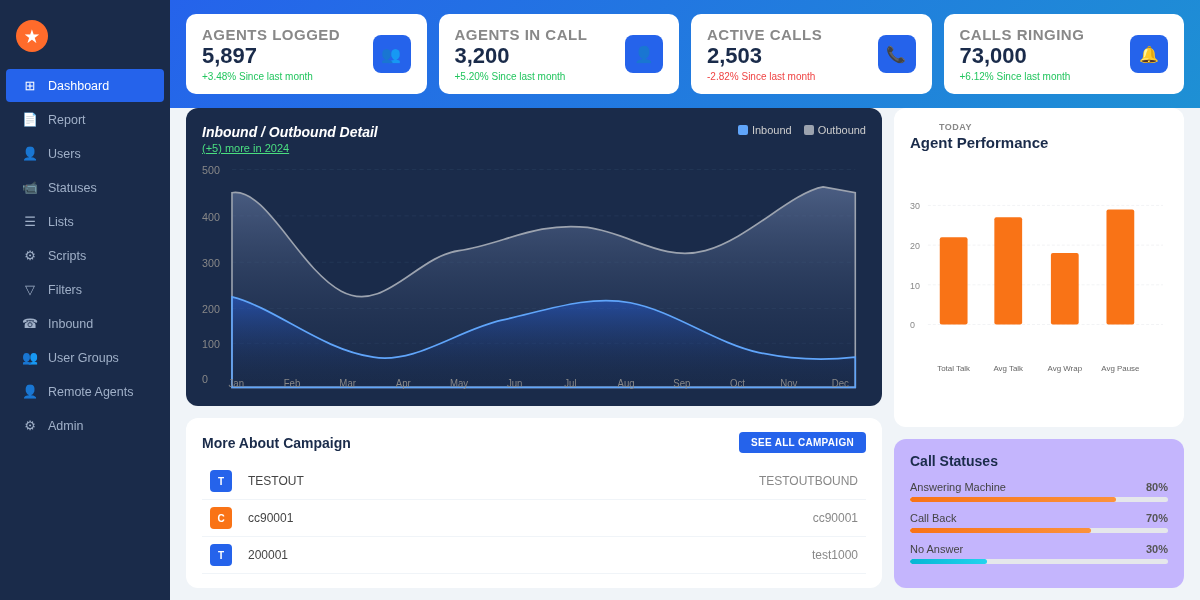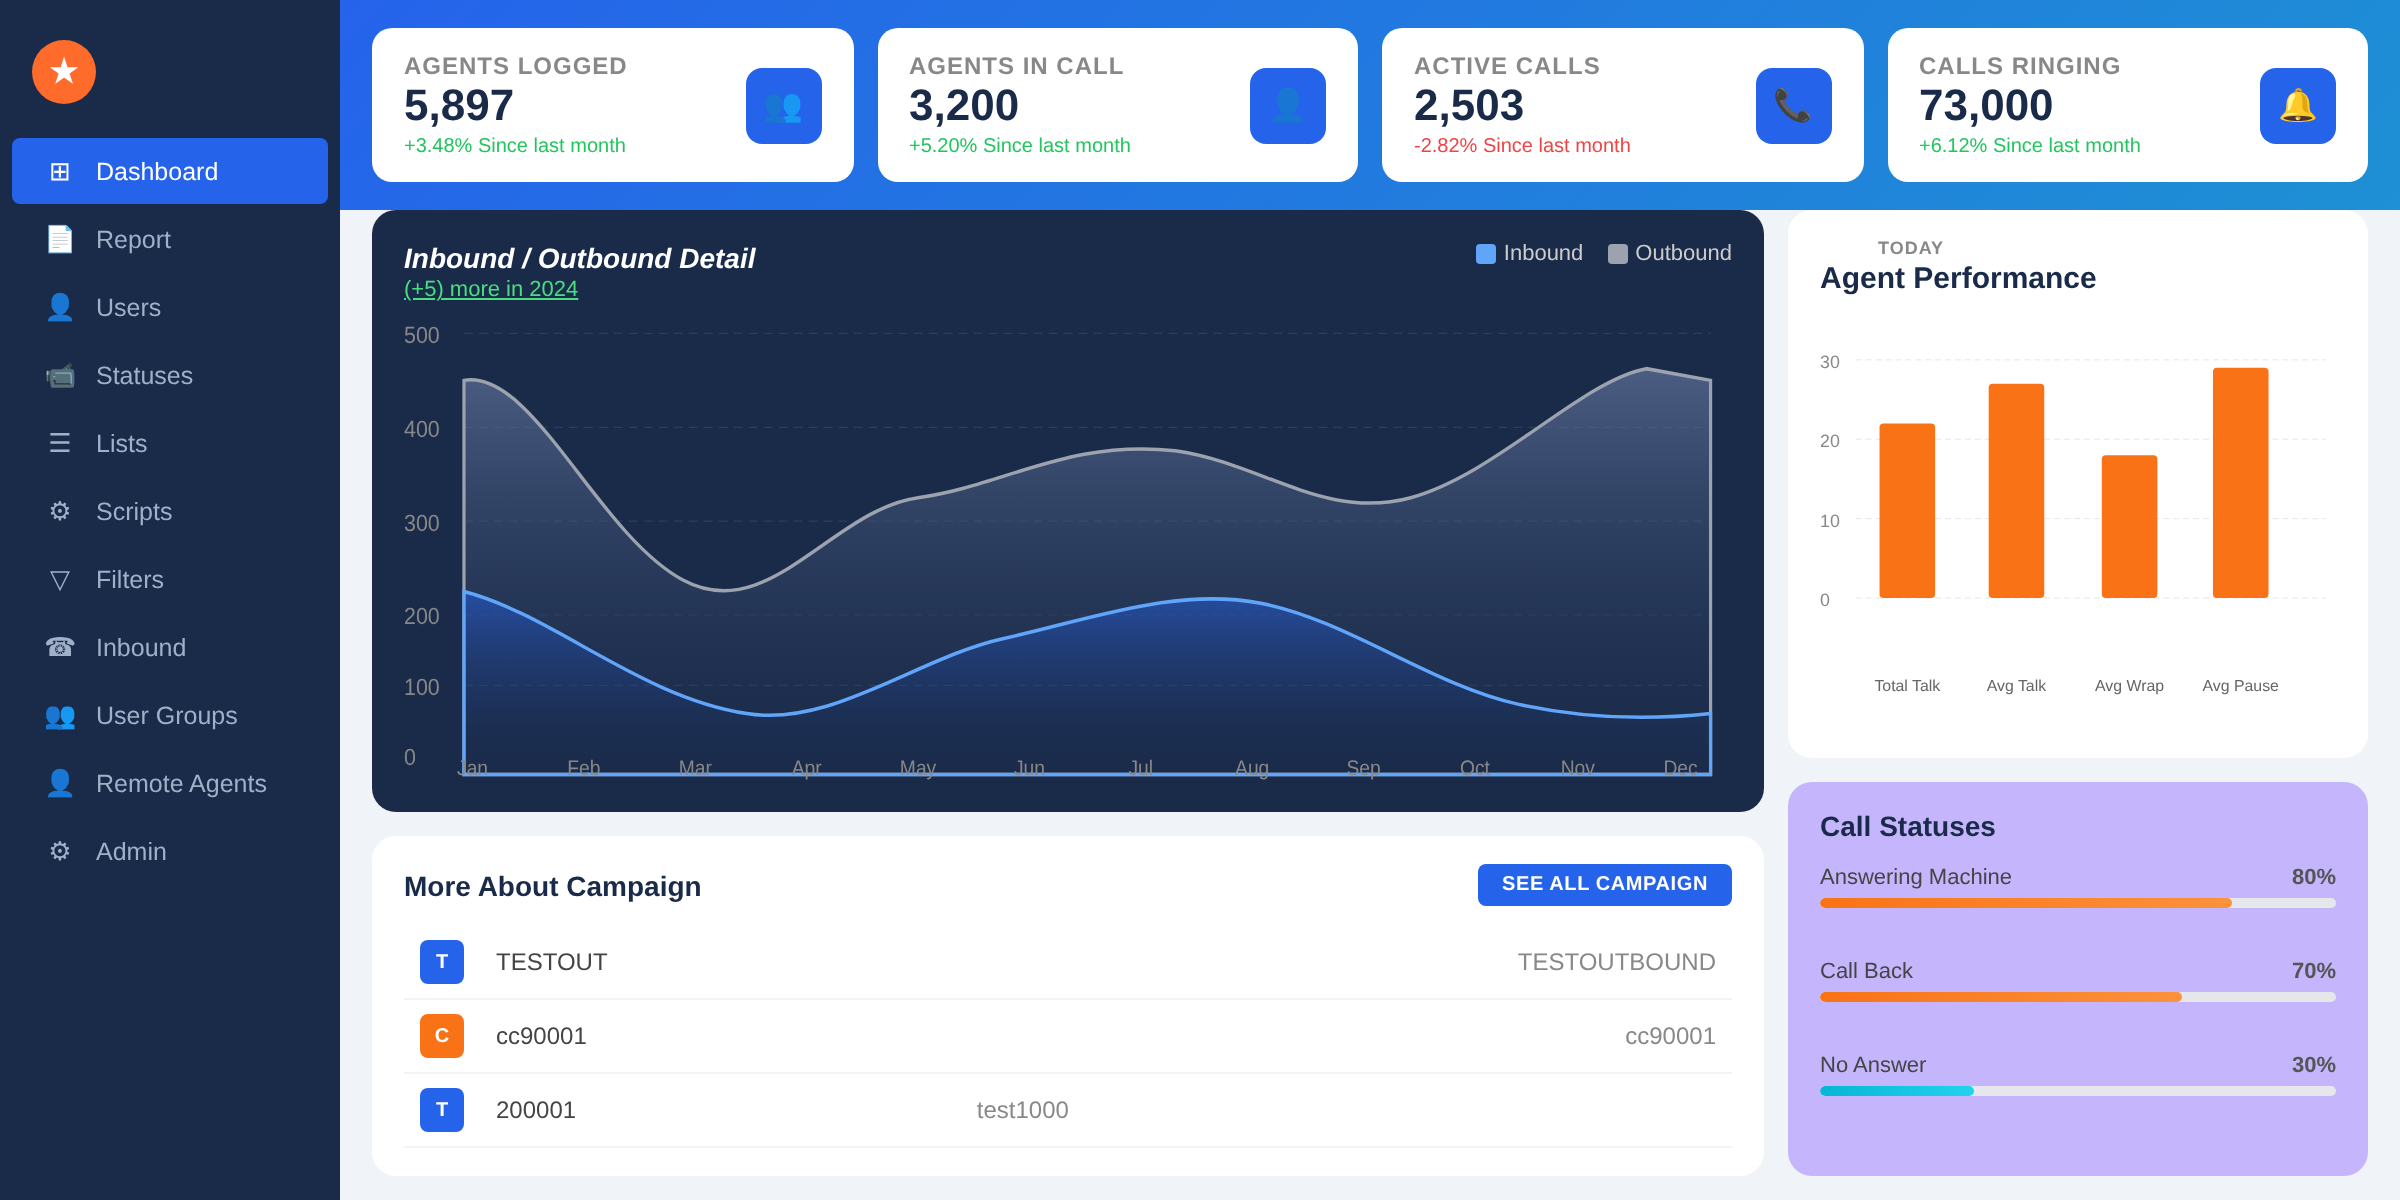--- a/index.html
+++ b/index.html
@@ -59,21 +59,21 @@
       background: white;
       border-radius: 10px;
       padding: 12px 16px;
       flex: 1;
       display: flex;
       align-items: center;
       justify-content: space-between;
       min-width: 0;
     }
     .stat-info { flex: 1; }
-    .stat-label { font-size: 12px; text-transform: uppercase; color: #888; font-weight: 600; letter-spacing: 0.5px; }
+    .stat-label { font-size: 15px; text-transform: uppercase; color: #888; font-weight: 600; letter-spacing: 0.5px; }
     .stat-value { font-size: 22px; font-weight: 700; color: #1a2b4a; line-height: 1.2; }
     .stat-change { font-size: 10px; margin-top: 2px; }
     .stat-change.positive { color: #22c55e; }
     .stat-change.negative { color: #ef4444; }
     .stat-icon-box {
       width: 38px; height: 38px;
       background: #2563eb;
       border-radius: 8px;
       display: flex; align-items: center; justify-content: center;
       color: white; font-size: 16px;
@@ -181,21 +181,21 @@
     .perf-title { font-size: 15px; font-weight: 700; color: #1a2b4a; margin-top: 2px; margin-bottom: 10px; }
     .perf-chart { flex: 1; position: relative; }
 
     
     .status-card {
       background: #c4b5fd;
       border-radius: 12px;
       padding: 14px 16px;
     }
     .status-title { font-size: 14px; font-weight: 700; color: #1a2b4a; margin-bottom: 12px; }
-    .status-row { margin-bottom: 26px; text-align: center; }
+    .status-row { margin-bottom: 10px; text-align: center; }
     .status-row-header { display: flex; justify-content: space-between; font-size: 11px; color: #444; margin-bottom: 4px; }
     .status-pct { font-weight: 600; color: #555; }
     .progress-bar { height: 5px; background: #e5e7eb; border-radius: 10px; overflow: hidden; }
     .progress-fill { height: 100%; border-radius: 10px; }
     .fill-orange { background: linear-gradient(90deg, #f97316, #fb923c); }
     .fill-teal { background: linear-gradient(90deg, #06b6d4, #22d3ee); }
 
     
     svg { display: block; }
   </style>
@@ -379,21 +379,21 @@
       <span class="camp-badge badge-c">C</span>
     </td>
     <td>cc90001</td>
     <td style="color:#888; text-align:right;">cc90001</td>
   </tr>
               <tr>
     <td style="width:36px;">
       <span class="camp-badge badge-t">T</span>
     </td>
     <td>200001</td>
-    <td style="color:#888; text-align:left;">test1000</td>
+    <td style="color:#888; text-align:right;">test1000</td>
   </tr>
             </tbody>
         </table>
       </div>
 
     </div>
 
     <div class="right-col">
 
       <div class="perf-card">

